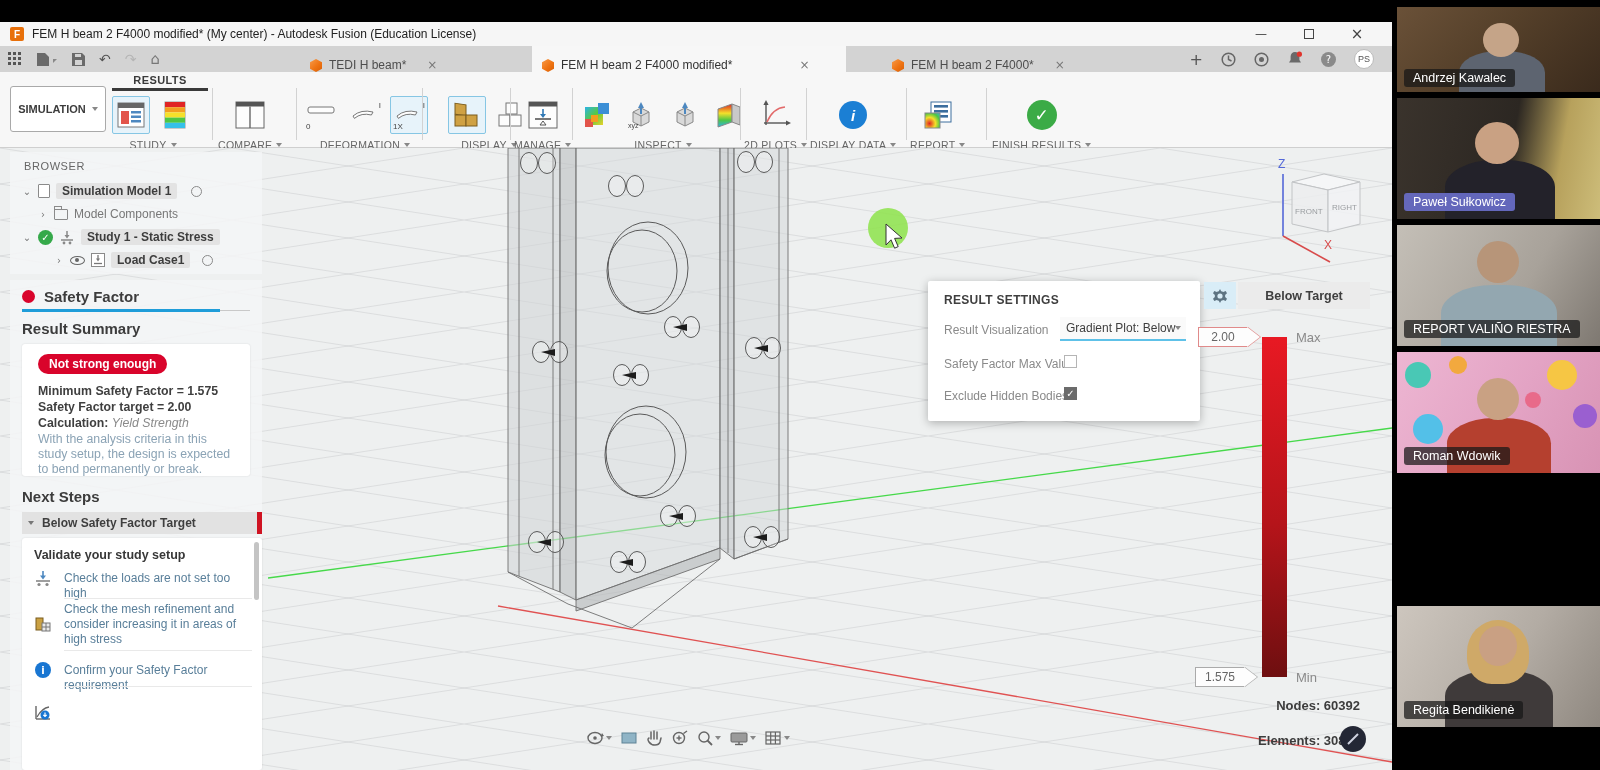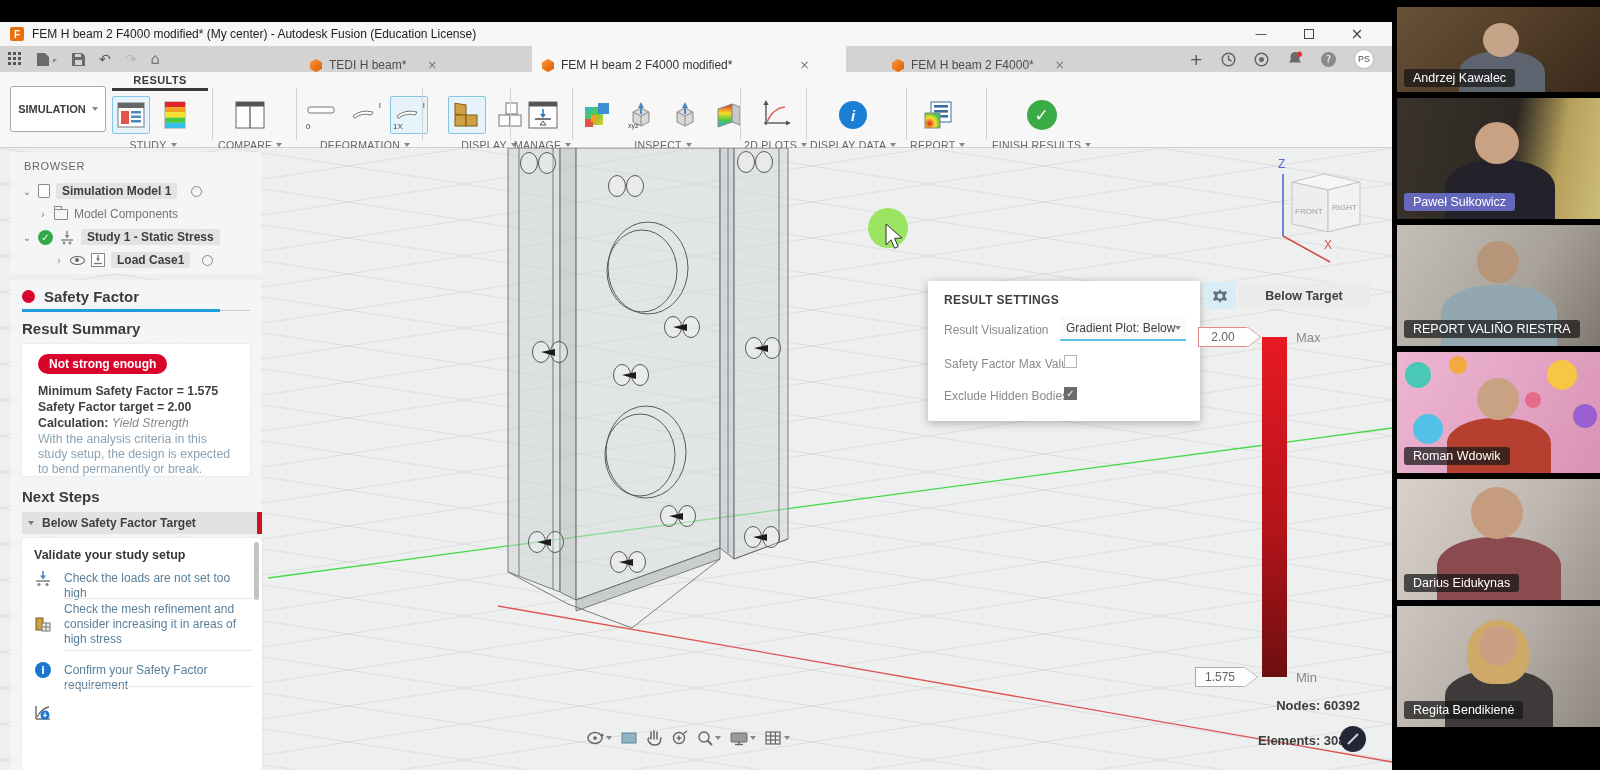--- a/index.html
+++ b/index.html
@@ -774,25 +774,20 @@
       <div class="ball" style="left:52px;top:4px;width:18px;height:18px;background:#f2a93e"></div>
       <div class="ball" style="left:150px;top:8px;width:30px;height:30px;background:#f6c644"></div>
       <div class="ball" style="left:176px;top:52px;width:24px;height:24px;background:#9a5fd0"></div>
       <div class="ball" style="left:16px;top:62px;width:30px;height:30px;background:#53c0e8"></div>
       <div class="ball" style="left:128px;top:40px;width:16px;height:16px;background:#e86a8a"></div>
       <div class="vbody" style="left:50px;top:66px;width:104px;height:56px;background:#b5402f"></div>
       <div class="vhead" style="left:80px;top:26px;width:42px;height:42px;background:#c9a183"></div>
       <div class="vname" style="bottom:8px">Roman Wdowik</div>
     </div>
 
-    <div class="tile" style="top:479px;height:121px;background:linear-gradient(120deg,#d8d2cb 0%,#beb7af 60%,#9d968e 100%)">
-      <div class="vbody" style="left:40px;top:58px;width:124px;height:64px;background:#8a4a4e"></div>
-      <div class="vhead" style="left:74px;top:8px;width:52px;height:52px;background:#c59c7e"></div>
-      <div class="vname" style="bottom:8px">Darius Eidukynas</div>
-    </div>
 
     <div class="tile" style="top:606px;height:121px;background:linear-gradient(120deg,#cdc6be 0%,#b3aca4 55%,#8f8880 100%)">
       <div class="vbody" style="left:48px;top:64px;width:108px;height:58px;background:#3f3a3a"></div>
       <div class="vhead" style="left:70px;top:14px;width:62px;height:64px;background:#cfa968;border-radius:50% 50% 40% 40%"></div>
       <div class="vhead" style="left:82px;top:20px;width:38px;height:40px;background:#c9a083"></div>
       <div class="vname" style="bottom:8px">Regita Bendikienė</div>
     </div>
   </div>
 
 </div>

